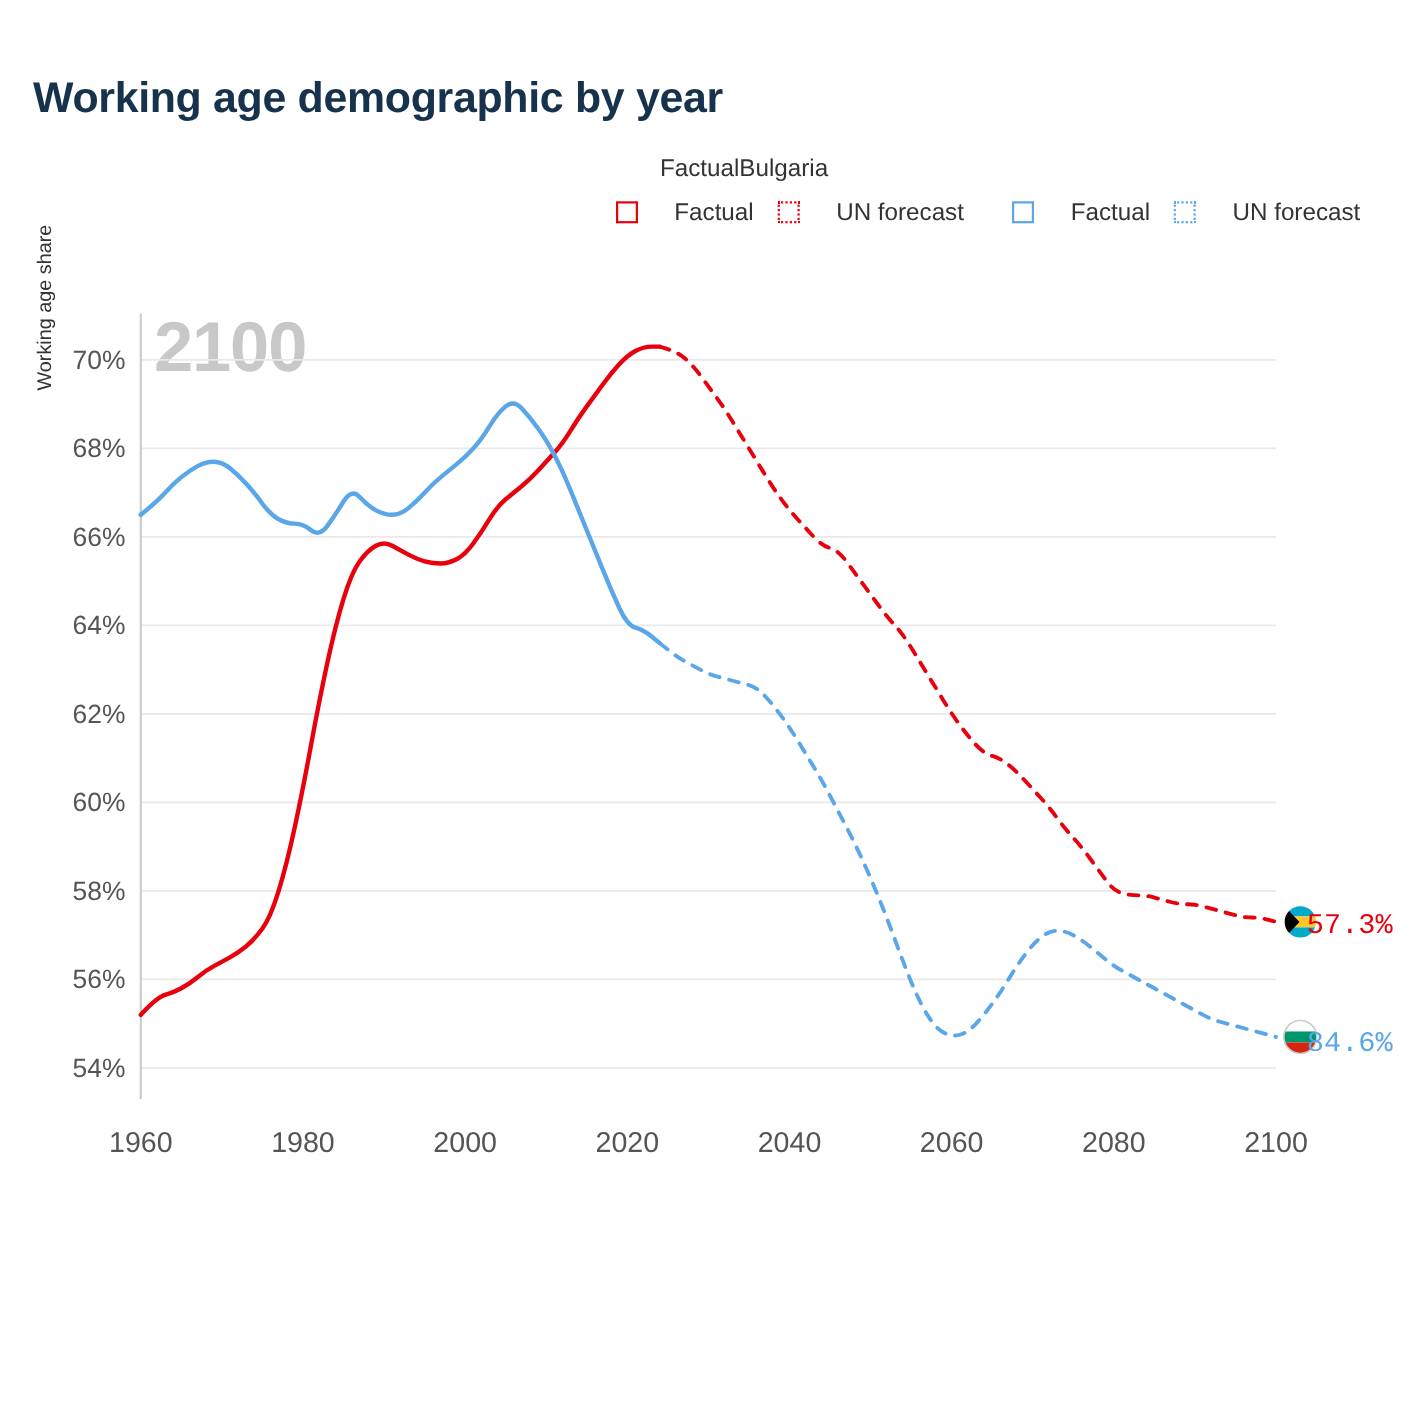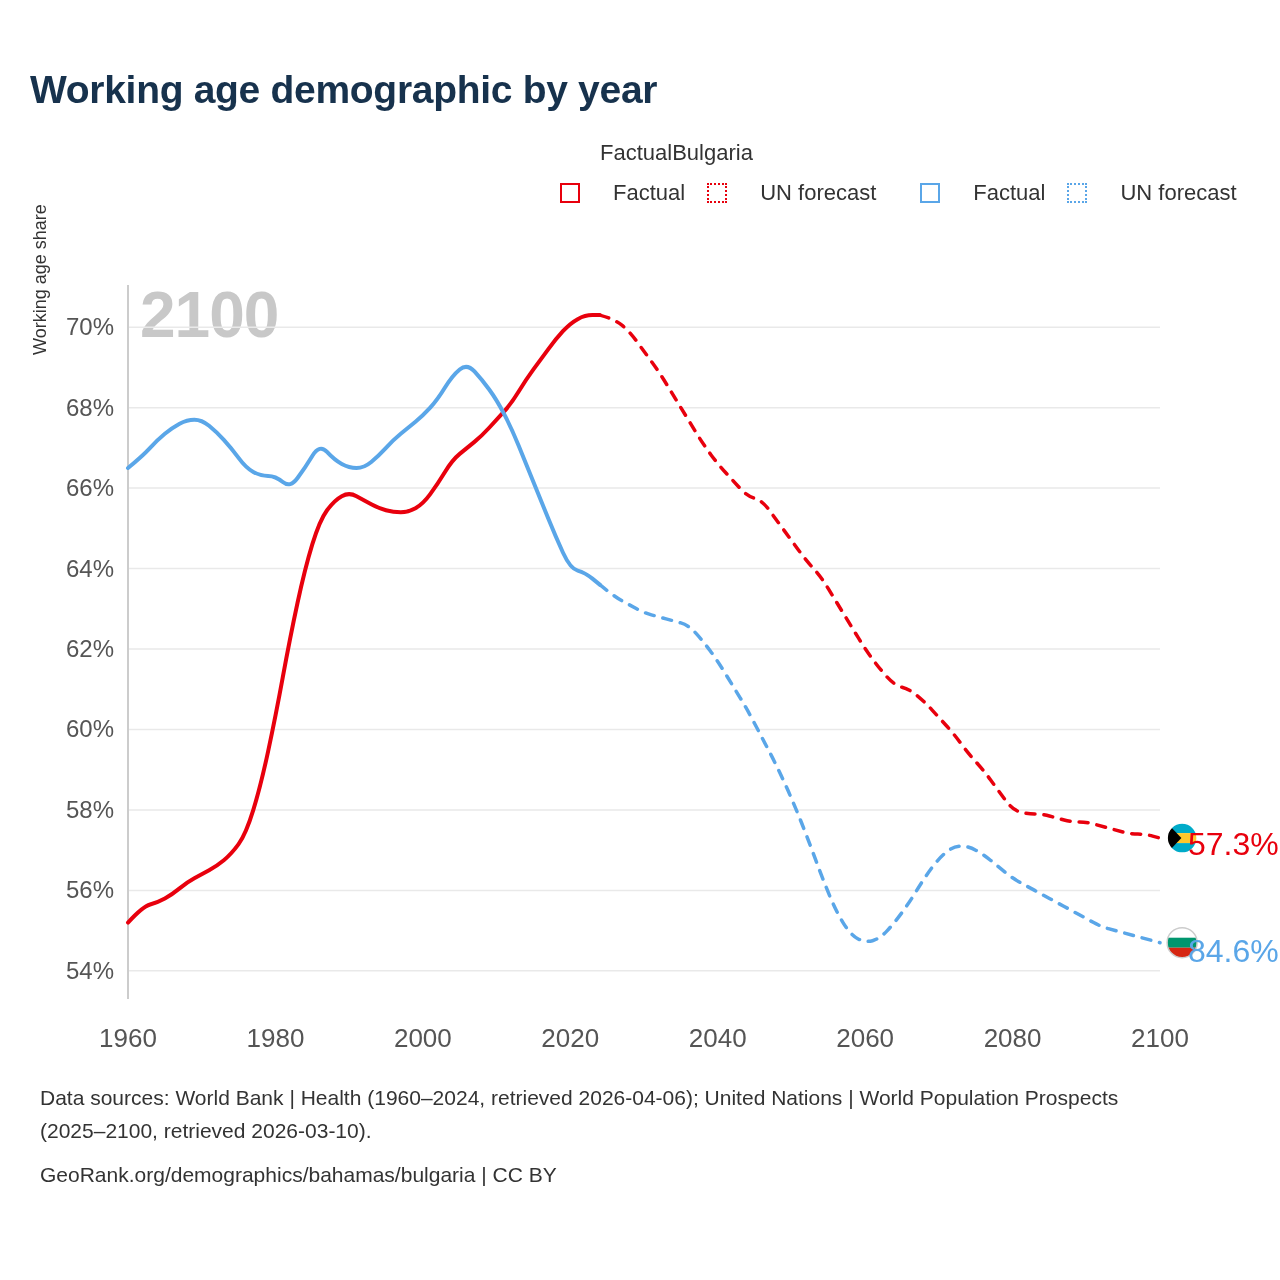--- a/index.html
+++ b/index.html
@@ -96,22 +96,23 @@
     position: absolute;
     left: 140px;
     top: 278px;
     font-size: 64px;
     font-weight: bold;
     color: #c8c8c8;
     letter-spacing: -1px;
   }
   .endlabel {
     position: absolute;
-    font-size: 32px;
+    font-size: 26px;
     white-space: nowrap;
+    font-family: Liberation Mono, monospace;
   }
   .endlabel.red { color: #e8000d; left: 1188px; top: 826px; }
   .endlabel.blue { color: #5aa6e8; left: 1188px; top: 933px; }
 
   
   .footer {
     position: absolute;
     left: 40px;
     top: 1082px;
     width: 1200px;
@@ -217,18 +218,14 @@
             <rect x="1167.1142857142856" y="692.7011494252872" width="30" height="10" fill="#d62612"></rect>
           </g>
           <circle cx="1182.1142857142856" cy="687.7011494252872" r="15" fill="none" stroke="#cccccc" stroke-width="1.5"></circle>
         </g>
       </svg>
   </div>
 
   <div class="endlabel red">57.3%</div>
   <div class="endlabel blue">84.6%</div>
 
-  <div class="footer">
-    <div class="src">Data sources: World Bank | Health (1960–2024, retrieved 2026-04-06); United Nations | World Population Prospects (2025–2100, retrieved 2026-03-10).</div>
-    <div class="link">GeoRank.org/demographics/bahamas/bulgaria | CC BY</div>
-  </div>
 
 </div>
 
 </body></html>

